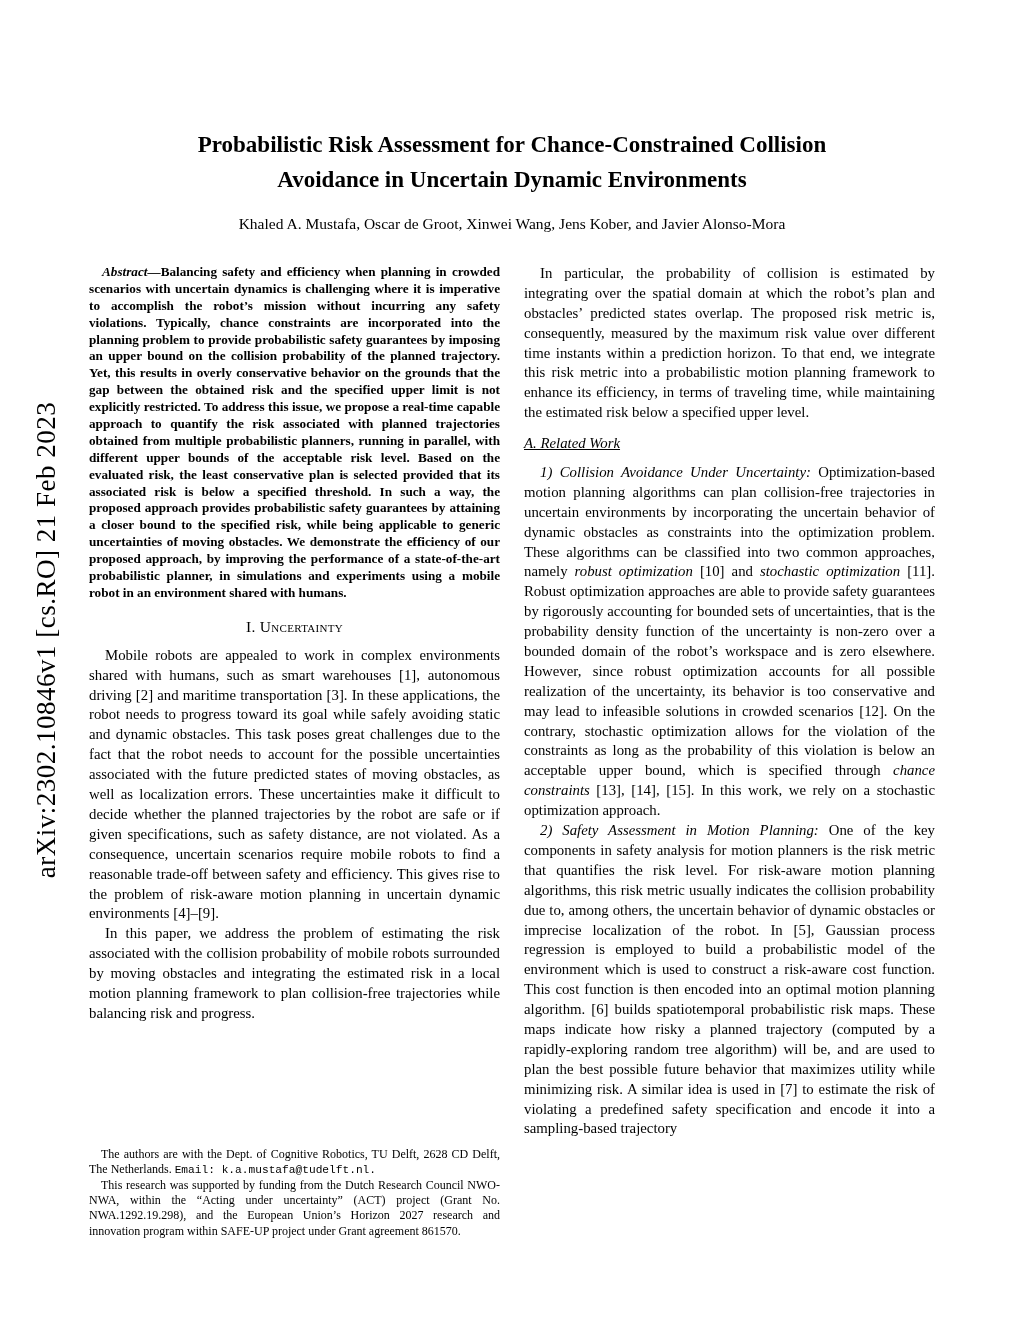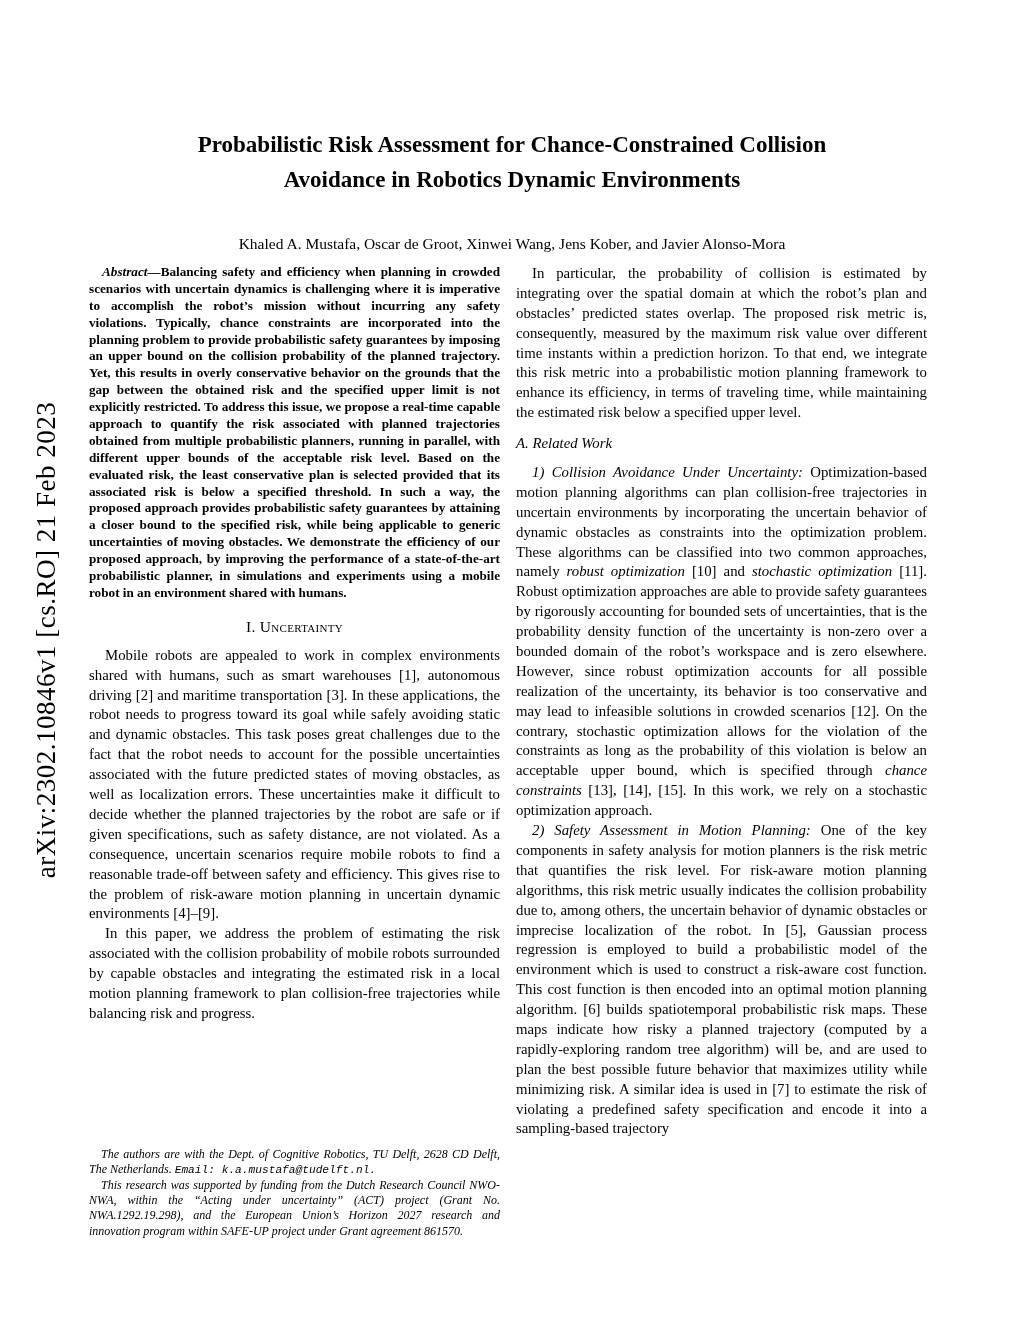--- a/index.html
+++ b/index.html
@@ -32,31 +32,31 @@
   }
   .title {
     font-size: 23px;
     font-weight: bold;
     line-height: 1.5;
     margin: 16px auto;
     max-width: 780px;
   }
   .title .tline { display: block; }
   .authors {
-    margin-top: 38px;
+    margin-top: 18px;
     font-size: 15.5px;
   }
   .columns {
     position: absolute;
     top: 264px;
     left: 89px;
     width: 846px;
     height: 975px;
     display: flex;
-    gap: 16px;
+    gap: 24px;
     overflow: hidden;
   }
   .col {
     width: 411px;
     text-align: justify;
   }
   .col.left { display: flex; flex-direction: column; }
   .body-text { font-size: 14.8px; line-height: 1.345; }
   p { margin: 0; text-indent: 16px; }
   .abstract {
@@ -75,60 +75,60 @@
     text-indent: 0;
     letter-spacing: 0.3px;
   }
   .subsec-heading {
     font-style: italic;
     font-weight: normal;
     font-size: 14.8px;
     text-align: left;
     margin: 11px 0 9px 0;
     text-indent: 0;
+    text-decoration: underline;
   }
   .runin { font-style: italic; }
   .em { font-style: italic; margin-top: 40px; }
   .footnotes {
     margin-top: auto;
     font-size: 12px;
     line-height: 1.28;
-    font-style: italic;
   }
   .footnotes p { text-indent: 12px; }
   .mono {
     font-family: "Liberation Mono", monospace;
     font-size: 11.2px;
   }
 </style>
 </head>
 <body>
 
 <div class="page">
 
   <div class="watermark">arXiv:2302.10846v1  [cs.RO]  21 Feb 2023</div>
 
   <div class="header">
     <h1 class="title">
         <span class="tline">Probabilistic Risk Assessment for Chance-Constrained Collision</span>
-        <span class="tline">Avoidance in Robotics Dynamic Environments</span>
+        <span class="tline">Avoidance in Uncertain Dynamic Environments</span>
       </h1>
     <div class="authors">Khaled A. Mustafa, Oscar de Groot, Xinwei Wang, Jens Kober, and Javier Alonso-Mora</div>
   </div>
 
   <div class="columns">
 
     <div class="col left">
       <p class="abstract"><span class="abstract-label">Abstract—</span><span>Balancing safety and efficiency when planning in crowded scenarios with uncertain dynamics is challenging where it is imperative to accomplish the robot’s mission without incurring any safety violations. Typically, chance constraints are incorporated into the planning problem to provide probabilistic safety guarantees by imposing an upper bound on the collision probability of the planned trajectory. Yet, this results in overly conservative behavior on the grounds that the gap between the obtained risk and the specified upper limit is not explicitly restricted. To address this issue, we propose a real-time capable approach to quantify the risk associated with planned trajectories obtained from multiple probabilistic planners, running in parallel, with different upper bounds of the acceptable risk level. Based on the evaluated risk, the least conservative plan is selected provided that its associated risk is below a specified threshold. In such a way, the proposed approach provides probabilistic safety guarantees by attaining a closer bound to the specified risk, while being applicable to generic uncertainties of moving obstacles. We demonstrate the efficiency of our proposed approach, by improving the performance of a state-of-the-art probabilistic planner, in simulations and experiments using a mobile robot in an environment shared with humans.</span></p>
 
       <h2 class="sec-heading">I. Uncertainty</h2>
 
       <div class="body-text">
         <p>Mobile robots are appealed to work in complex environments shared with humans, such as smart warehouses [1], autonomous driving [2] and maritime transportation [3]. In these applications, the robot needs to progress toward its goal while safely avoiding static and dynamic obstacles. This task poses great challenges due to the fact that the robot needs to account for the possible uncertainties associated with the future predicted states of moving obstacles, as well as localization errors. These uncertainties make it difficult to decide whether the planned trajectories by the robot are safe or if given specifications, such as safety distance, are not violated. As a consequence, uncertain scenarios require mobile robots to find a reasonable trade-off between safety and efficiency. This gives rise to the problem of risk-aware motion planning in uncertain dynamic environments [4]–[9].</p>
-        <p>In this paper, we address the problem of estimating the risk associated with the collision probability of mobile robots surrounded by capable obstacles and integrating the estimated risk in a local motion planning framework to plan collision-free trajectories while balancing risk and progress.</p>
+        <p>In this paper, we address the problem of estimating the risk associated with the collision probability of mobile robots surrounded by moving obstacles and integrating the estimated risk in a local motion planning framework to plan collision-free trajectories while balancing risk and progress.</p>
       </div>
 
       <div class="footnotes">
         <p><span>The authors are with the Dept. of Cognitive Robotics, TU Delft, 2628 CD Delft, The Netherlands. </span><span class="mono">Email: k.a.mustafa@tudelft.nl.</span></p>
         <p>This research was supported by funding from the Dutch Research Council NWO-NWA, within the “Acting under uncertainty” (ACT) project (Grant No. NWA.1292.19.298), and the European Union’s Horizon 2027 research and innovation program within SAFE-UP project under Grant agreement 861570.</p>
       </div>
     </div>
 
     <div class="col right body-text">
       <p>In particular, the probability of collision is estimated by integrating over the spatial domain at which the robot’s plan and obstacles’ predicted states overlap. The proposed risk metric is, consequently, measured by the maximum risk value over different time instants within a prediction horizon. To that end, we integrate this risk metric into a probabilistic motion planning framework to enhance its efficiency, in terms of traveling time, while maintaining the estimated risk below a specified upper level.</p>

